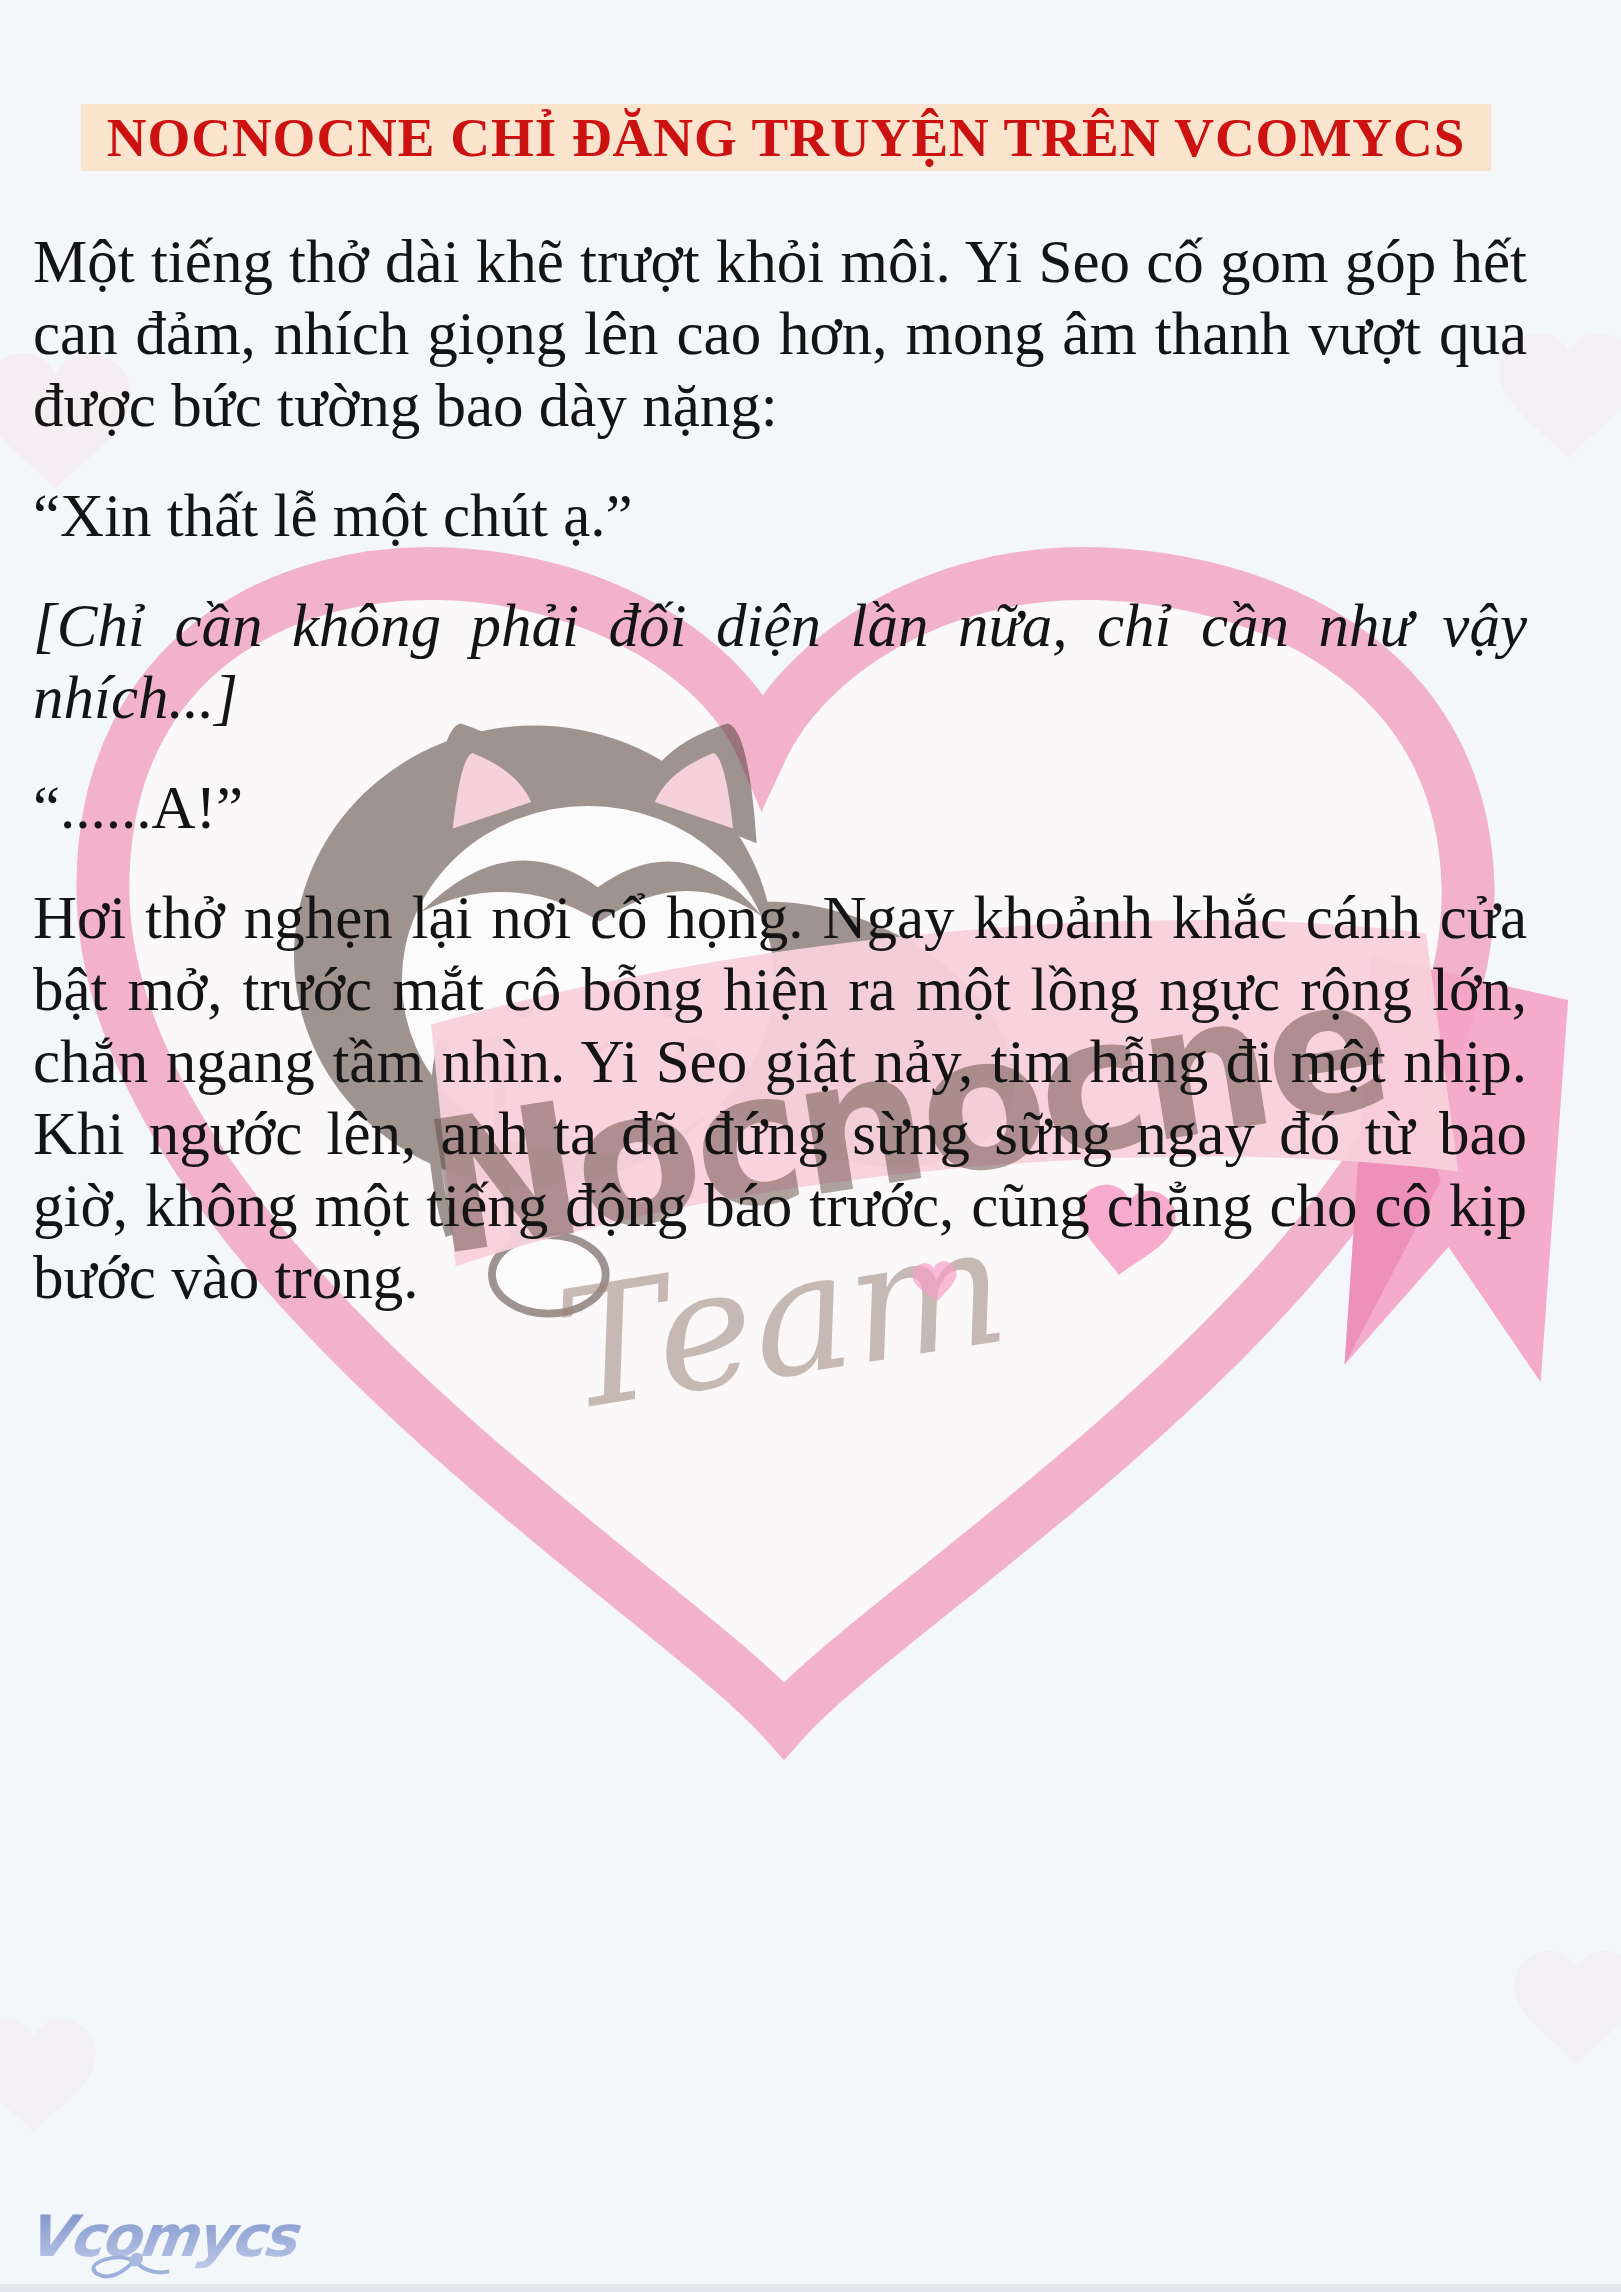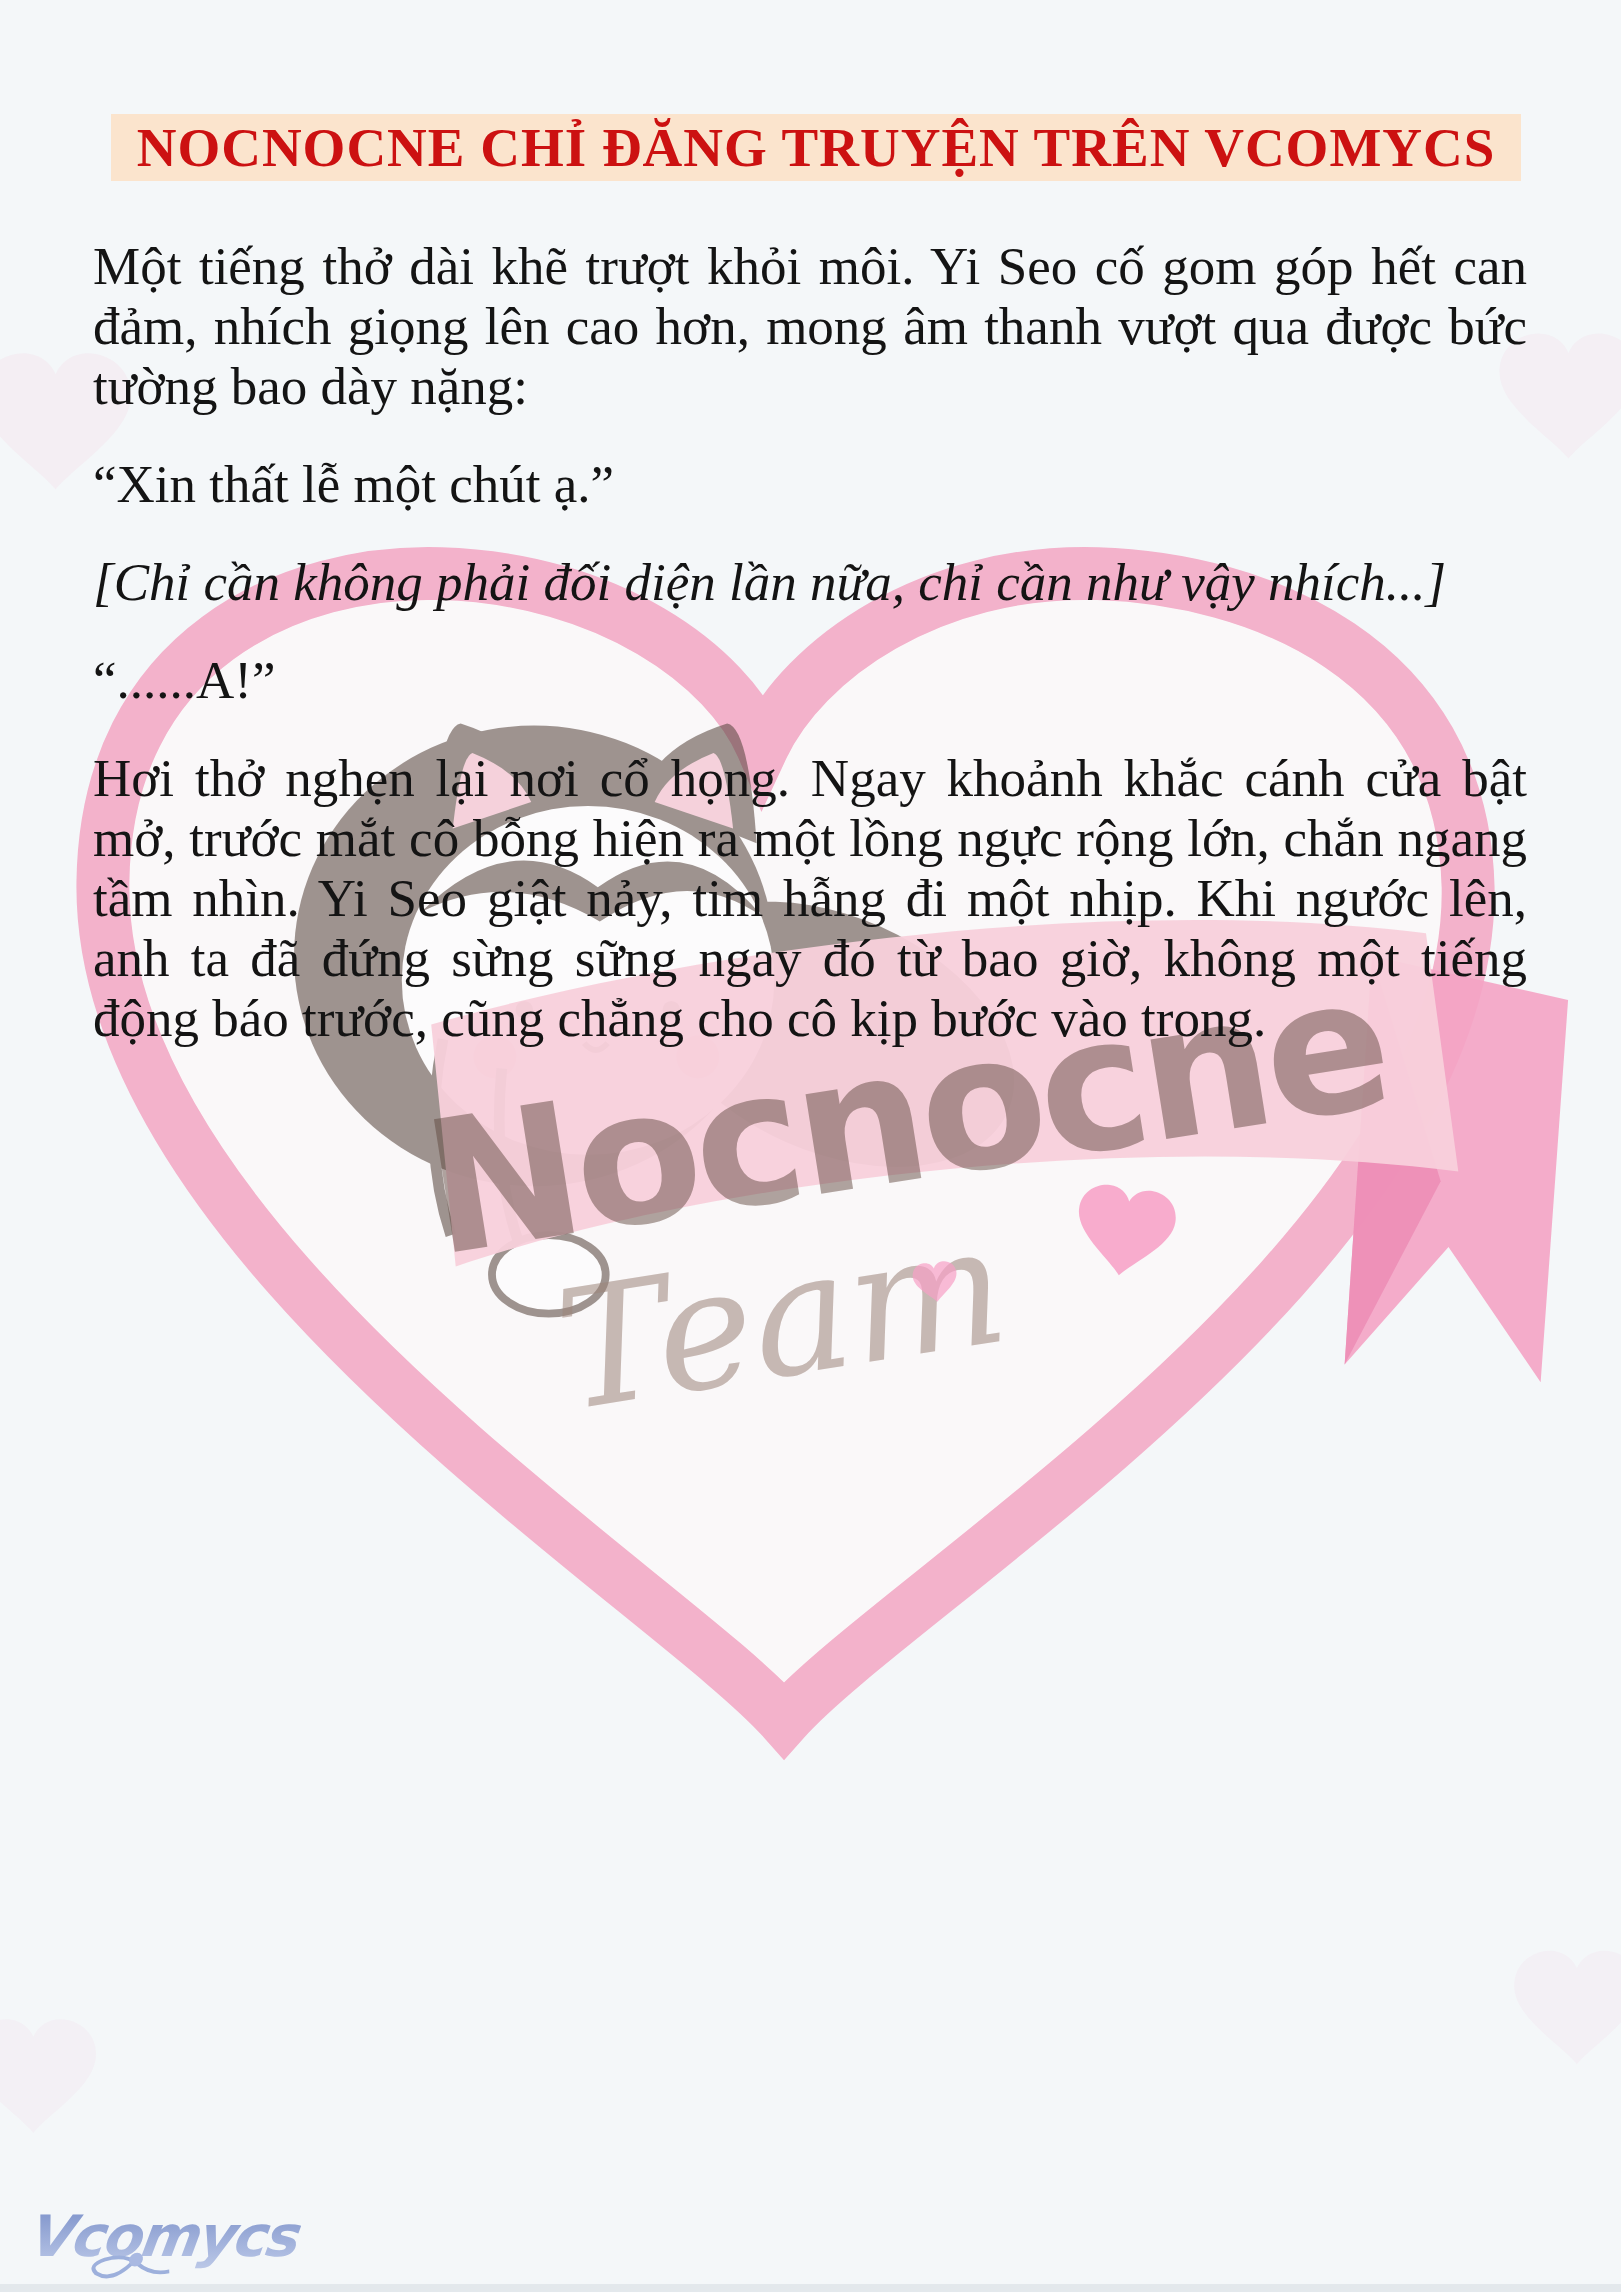--- a/index.html
+++ b/index.html
@@ -5,40 +5,40 @@
   html,body{margin:0;padding:0;background:#d8dde1;}
   .page{
     position:relative;
     width:1621px;height:2293px;
     background:#f4f7f9;
     overflow:hidden;
     font-family:"Liberation Serif",serif;
   }
   .watermark{position:absolute;left:0;top:0;width:1621px;height:2293px;z-index:0;}
   .content{
-    position:absolute;left:0;top:14px;width:1621px;z-index:2;
+    position:absolute;left:0;top:4px;width:1621px;z-index:2;
     box-sizing:border-box;
-    padding:100px 82px 0 93px;
+    padding:100px 82px 0 33px;
   }
   .header-wrap{text-align:center;margin:0 0 55px 0;}
   .header-banner{
     display:inline-block;
     background:#fbe4cd;
     color:#cc1111;
     font-weight:bold;
     font-size:55px;
     line-height:67px;
     padding:0 25.5px;
     letter-spacing:1px;
     white-space:nowrap;
   }
   .para{
     margin:0 12px 38px 0;
-    font-size:53px;
-    line-height:60px;
+    font-size:61px;
+    line-height:72px;
     color:#141414;
     text-align:justify;
     text-justify:inter-word;
   }
   .para.italic{font-style:italic;}
   .footer-logo{position:absolute;left:0;bottom:0;z-index:2;}
   .bottom-strip{
     position:absolute;left:0;bottom:0;width:1621px;height:8.8px;
     background:#e3e8ec;z-index:1;
   }

